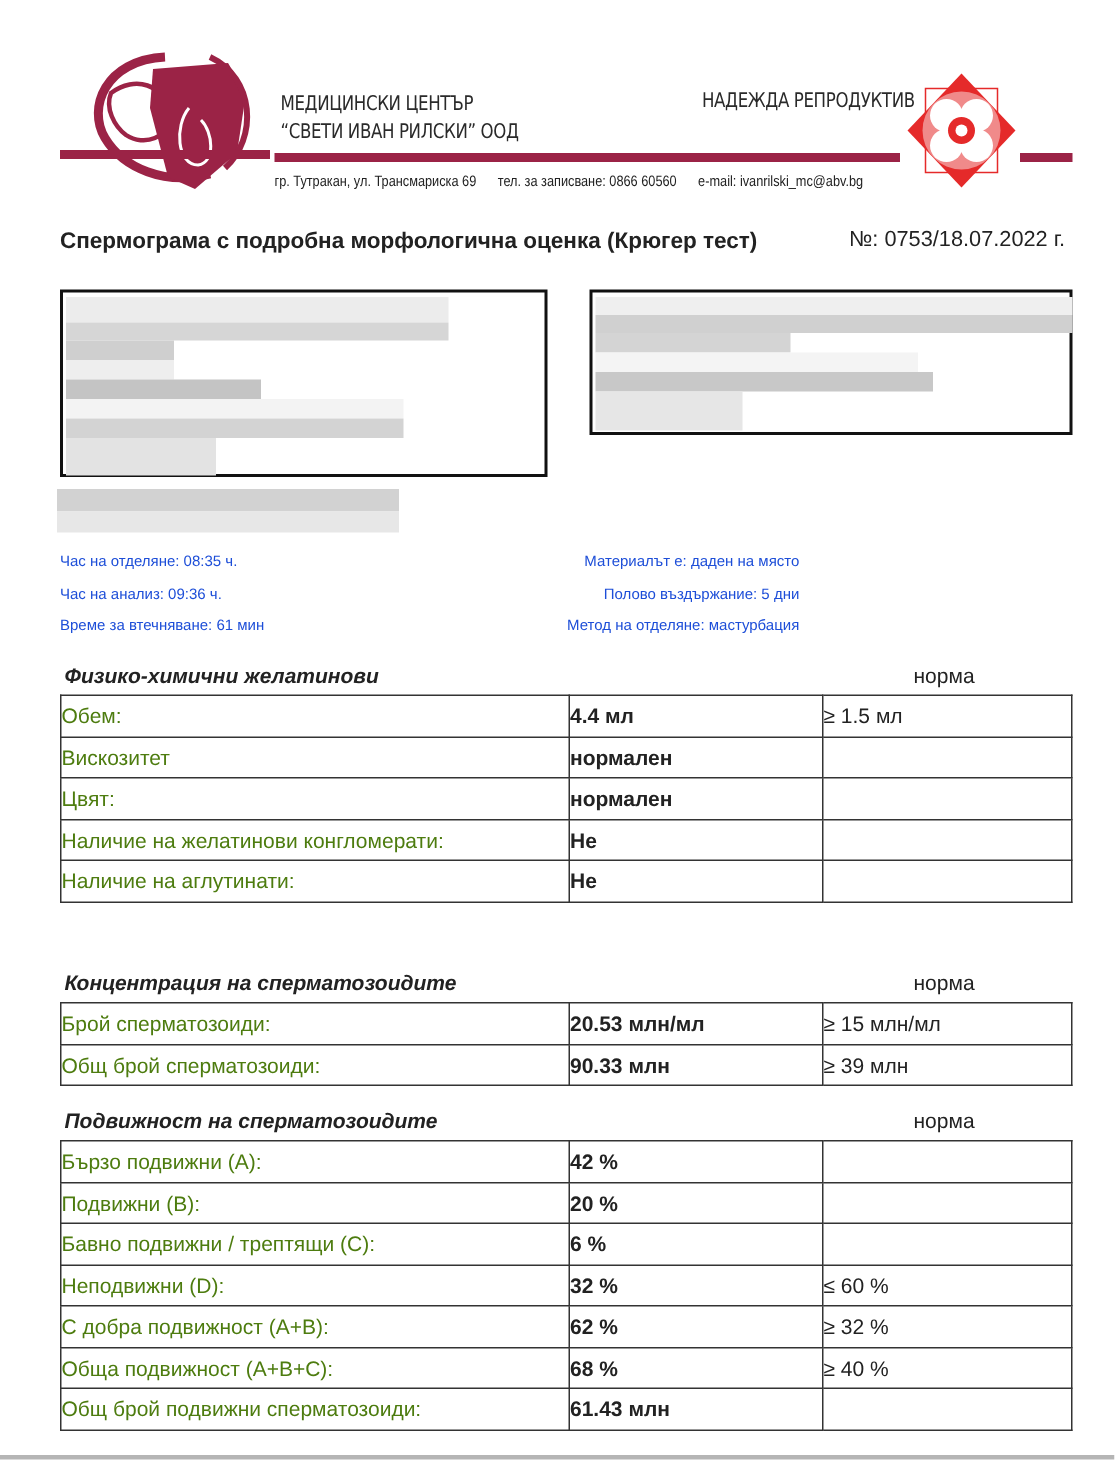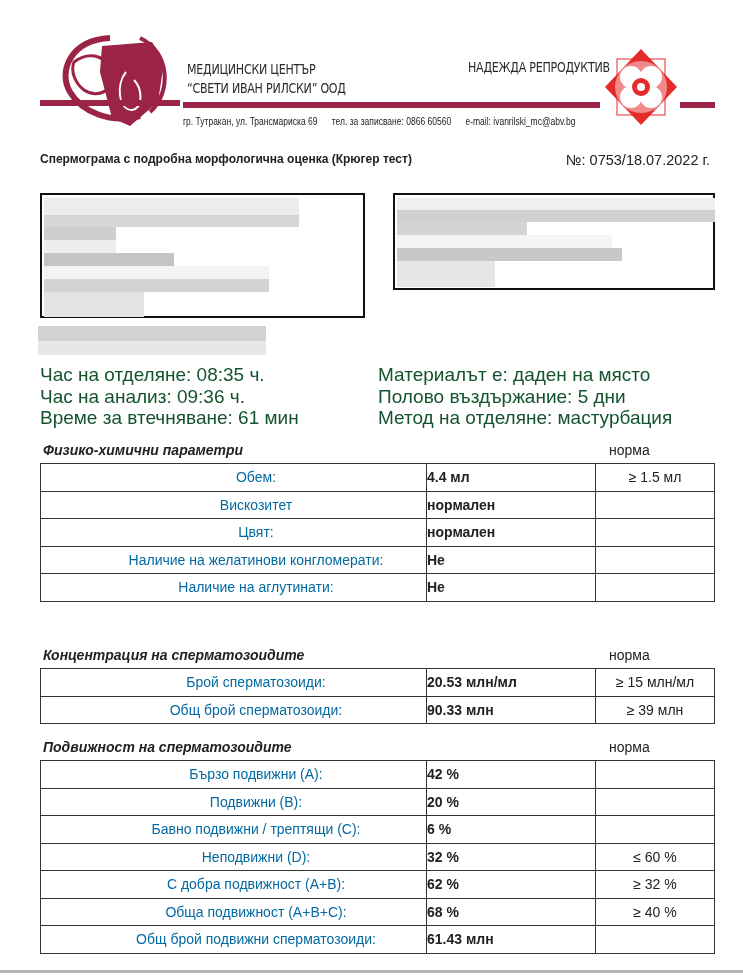--- a/index.html
+++ b/index.html
@@ -10,39 +10,39 @@
   
   .hdr-line { position: absolute; height: 6px; background: #9b2346; }
   .hdr-title { position: absolute; font-family: "DejaVu Sans", sans-serif; font-size: 13.5px;
                color: #2a2a2a; letter-spacing: -0.3px; transform: scaleX(0.82); transform-origin: left top;
                white-space: nowrap; line-height: 19px; }
   .addr { position: absolute; left: 183px; top: 116px; font-size: 10px; color: #222;
           white-space: nowrap; transform: scaleX(0.85); transform-origin: left top; }
   .addr span { margin-right: 14px; }
 
   
-  .report-title { position: absolute; left: 40px; top: 152px; font-size: 12px; font-weight: bold; color: #222; white-space: nowrap; }
+  .report-title { position: absolute; left: 40px; top: 152px; font-size: 15px; font-weight: bold; color: #222; white-space: nowrap; }
   .report-no { position: absolute; left: 566px; top: 152px; font-size: 14.5px; color: #222; white-space: nowrap; }
 
   
   .rbox { position: absolute; border: 2px solid #111; box-sizing: border-box; }
   .blur { position: absolute; background: #d9d9d9; }
 
   
-  .info { position: absolute; font-size: 19px; line-height: 21.5px; color: #14532d; white-space: nowrap; }
+  .info { position: absolute; font-size: 10px; line-height: 21.5px; color: #1d4ed8; white-space: nowrap; }
 
   
   .sec-title { position: absolute; left: 43px; font-size: 14px; font-weight: bold; font-style: italic; color: #222; white-space: nowrap; }
   .norm-lbl { position: absolute; left: 609px; font-size: 14px; color: #222; }
 
   table.res { position: absolute; left: 40px; width: 675px; border-collapse: collapse; font-size: 14px; }
   table.res td { border: 1.5px solid #333; height: 26.5px; padding: 0; }
-  table.res td.lbl { width: 336px; text-align: center; padding-right: 2px; color: #0369a1; padding-left: 47px; }
+  table.res td.lbl { width: 336px; text-align: left; padding-right: 2px; color: #4d7c0f; }
   table.res td.val { width: 168px; text-align: left; font-weight: bold; color: #222; }
-  table.res td.nrm { text-align: center; color: #222; }
+  table.res td.nrm { color: #222; }
 
   .bottom-bar { position: absolute; left: 0; top: 970px; width: 743px; height: 3px; background: #b5b5b5; }
 </style>
 </head>
 <body>
 
 <div>
 
   <svg class="abs" style="left:40px;top:32px" width="140" height="100">
     <path d="M70 6 C30 8 18 40 30 60 C42 80 70 92 100 84" fill="none" stroke="#9b2346" stroke-width="6"></path>
@@ -100,27 +100,27 @@
   <div class="blur" style="left:2px;top:66px;width:98px;height:26px;background:#e6e6e6;"></div>
 </div>
 <div class="blur" style="left:38px;top:326px;width:228px;height:15px;background:#d2d2d2;"></div>
 <div class="blur" style="left:38px;top:341px;width:228px;height:14px;background:#e7e7e7;"></div>
 
 <div class="info" style="left:40px;top:364px;">
   <div>Час на отделяне: 08:35 ч.</div>
   <div>Час на анализ: 09:36 ч.</div>
   <div>Време за втечняване: 61 мин</div>
 </div>
-<div class="info" style="left:378px;top:364px;">
+<div class="info" style="left:378px;top:364px;text-align:right;">
   <div>Материалът е: даден на място</div>
   <div>Полово въздържание: 5 дни</div>
   <div>Метод на отделяне: мастурбация</div>
 </div>
 
-<div class="sec-title" style="top:442px;">Физико-химични параметри</div>
+<div class="sec-title" style="top:442px;">Физико-химични желатинови</div>
 <div class="norm-lbl" style="top:442px;">норма</div>
 <table class="res" style="top:463px;">
   <tbody>
       <tr>
         <td class="lbl">Обем:</td>
         <td class="val">4.4 мл</td>
         <td class="nrm">≥ 1.5 мл</td>
       </tr>
   <tr>
         <td class="lbl">Вискозитет</td>

